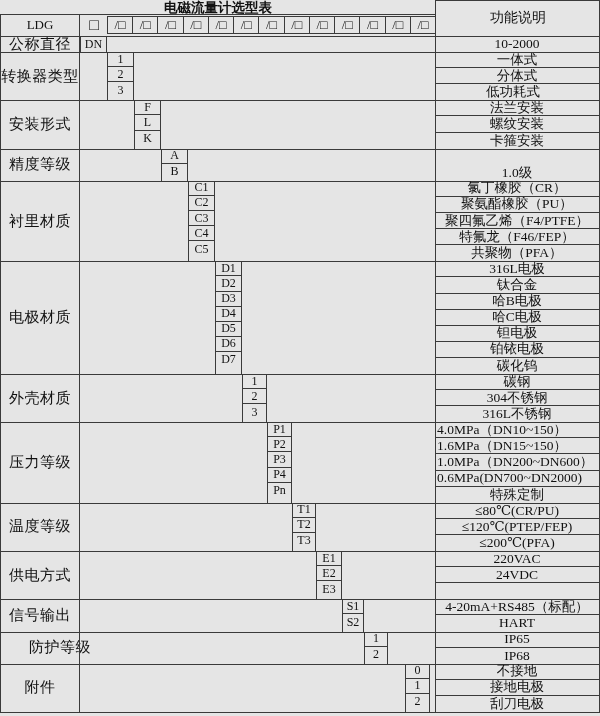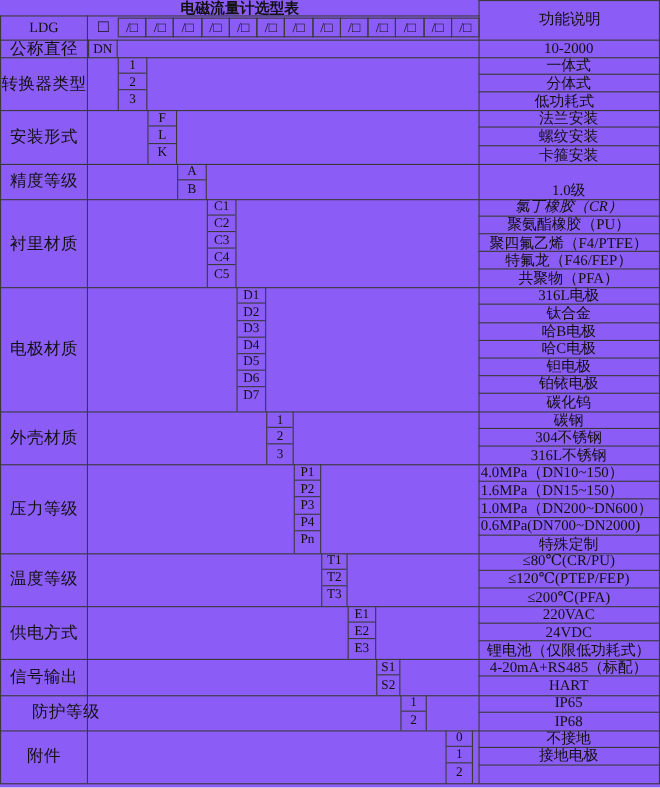--- a/index.html
+++ b/index.html
@@ -1,17 +1,17 @@
 <!DOCTYPE html>
 <html><head>
 <meta charset="utf-8">
 <style>
   html,body { margin:0; padding:0; background:#fff; }
   #stage {
-    position:relative; width:600px; height:716px; background:#8b5cf6;
+    position:relative; width:600px; height:716px; background:#e5e5e5;
     font-family:"Liberation Serif","DejaVu Serif",serif; color:#111;
     overflow:hidden;
   }
   .hline,.vline { position:absolute; background:#3a3a3a; }
   .cell { position:absolute; box-sizing:border-box; white-space:nowrap; }
   .title {
     position:absolute; left:0; top:0; width:436px; height:15px;
     text-align:center; font-size:13.5px; line-height:15px; font-weight:bold;
   }
   .rhead {
@@ -109,21 +109,21 @@
     <div class="cell desccell" style="left: 435px; top: 164.762px; width: 164px; height: 16.0952px;">1.0级</div>
     <div class="hline" style="left: 0px; top: 181px; width: 600px; height: 1px;"></div>
     <div class="cell glabel" style="left: 0px; top: 180.857px; width: 80px; height: 80.4762px;">衬里材质</div>
     <div class="codecol" style="left: 188px; top: 180.857px; width: 27px; height: 80.4762px;">
       <div class="codecell cb" style="height: 15.0952px;">C1</div>
       <div class="codecell cb" style="height: 15.0952px;">C2</div>
       <div class="codecell cb" style="height: 15.0952px;">C3</div>
       <div class="codecell cb" style="height: 15.0952px;">C4</div>
       <div class="codecell" style="height: 16.0952px;">C5</div>
     </div>
-    <div class="cell desccell cb" style="left: 435px; top: 180.857px; width: 164px; height: 16.0952px; font-style: italic;">氯丁橡胶（CR）</div>
+    <div class="cell desccell cb" style="left: 435px; top: 180.857px; width: 164px; height: 16.0952px;">氯丁橡胶（CR）</div>
     <div class="cell desccell cb" style="left: 435px; top: 196.952px; width: 164px; height: 16.0952px;">聚氨酯橡胶（PU）</div>
     <div class="cell desccell cb" style="left: 435px; top: 213.048px; width: 164px; height: 16.0952px;">聚四氟乙烯（F4/PTFE）</div>
     <div class="cell desccell cb" style="left: 435px; top: 229.143px; width: 164px; height: 16.0952px;">特氟龙（F46/FEP）</div>
     <div class="cell desccell" style="left: 435px; top: 245.238px; width: 164px; height: 16.0952px;">共聚物（PFA）</div>
     <div class="hline" style="left: 0px; top: 261px; width: 600px; height: 1px;"></div>
     <div class="cell glabel" style="left: 0px; top: 261.333px; width: 80px; height: 112.667px;">电极材质</div>
     <div class="codecol" style="left: 215px; top: 261.333px; width: 27px; height: 112.667px;">
       <div class="codecell cb" style="height: 15.0952px;">D1</div>
       <div class="codecell cb" style="height: 15.0952px;">D2</div>
       <div class="codecell cb" style="height: 15.0952px;">D3</div>
@@ -175,21 +175,20 @@
     <div class="cell desccell" style="left: 435px; top: 534.952px; width: 164px; height: 16.0952px; text-align: right;">≤200℃(PFA)</div>
     <div class="hline" style="left: 0px; top: 551px; width: 600px; height: 1px;"></div>
     <div class="cell glabel" style="left: 0px; top: 551.048px; width: 80px; height: 48.2857px;">供电方式</div>
     <div class="codecol" style="left: 316px; top: 551.048px; width: 26px; height: 48.2857px;">
       <div class="codecell cb" style="height: 15.0952px;">E1</div>
       <div class="codecell cb" style="height: 15.0952px;">E2</div>
       <div class="codecell" style="height: 16.0952px;">E3</div>
     </div>
     <div class="cell desccell cb" style="left: 435px; top: 551.048px; width: 164px; height: 16.0952px;">220VAC</div>
     <div class="cell desccell cb" style="left: 435px; top: 567.143px; width: 164px; height: 16.0952px;">24VDC</div>
-    <div class="cell desccell" style="left: 435px; top: 583.238px; width: 164px; height: 16.0952px;">锂电池（仅限低功耗式）</div>
     <div class="hline" style="left: 0px; top: 599px; width: 600px; height: 1px;"></div>
     <div class="cell glabel" style="left: 0px; top: 599.333px; width: 80px; height: 32.1905px;">信号输出</div>
     <div class="codecol" style="left: 342px; top: 599.333px; width: 22px; height: 32.1905px;">
       <div class="codecell cb" style="height: 15.0952px;">S1</div>
       <div class="codecell" style="height: 16.0952px;">S2</div>
     </div>
     <div class="cell desccell cb" style="left: 435px; top: 599.333px; width: 164px; height: 16.0952px;">4-20mA+RS485（标配）</div>
     <div class="cell desccell" style="left: 435px; top: 615.429px; width: 164px; height: 16.0952px;">HART</div>
     <div class="hline" style="left: 0px; top: 632px; width: 600px; height: 1px;"></div>
     <div class="cell glabel" style="left: 0px; top: 631.524px; width: 80px; height: 32.1905px; padding-left: 40px;">防护等级</div>
@@ -201,20 +200,21 @@
     <div class="cell desccell" style="left: 435px; top: 647.619px; width: 164px; height: 16.0952px;">IP68</div>
     <div class="hline" style="left: 0px; top: 664px; width: 600px; height: 1px;"></div>
     <div class="cell glabel" style="left: 0px; top: 663.714px; width: 80px; height: 48.2857px;">附件</div>
     <div class="codecol" style="left: 405px; top: 663.714px; width: 25px; height: 48.2857px;">
       <div class="codecell cb" style="height: 15.0952px;">0</div>
       <div class="codecell cb" style="height: 15.0952px;">1</div>
       <div class="codecell" style="height: 16.0952px;">2</div>
     </div>
     <div class="cell desccell cb" style="left: 435px; top: 663.714px; width: 164px; height: 16.0952px;">不接地</div>
     <div class="cell desccell cb" style="left: 435px; top: 679.81px; width: 164px; height: 16.0952px;">接地电极</div>
+    <div class="cell desccell" style="left: 435px; top: 695.905px; width: 164px; height: 16.0952px;">刮刀电极</div>
     <div class="hline" style="left: 0px; top: 712px; width: 600px; height: 1px;"></div>
     <div class="hline" style="left: 435px; top: 0px; width: 165px; height: 1px;"></div>
     <div class="hline" style="left: 0px; top: 14px; width: 436px; height: 1px;"></div>
     <div class="hline" style="left: 0px; top: 36px; width: 600px; height: 1px;"></div>
     <div class="vline" style="left: 0px; top: 14px; width: 1px; height: 698px;"></div>
     <div class="vline" style="left: 79px; top: 14px; width: 1px; height: 698px;"></div>
     <div class="vline" style="left: 435px; top: 0px; width: 1px; height: 712px;"></div>
     <div class="vline" style="left: 599px; top: 0px; width: 1px; height: 712px;"></div>
   </div>
 

